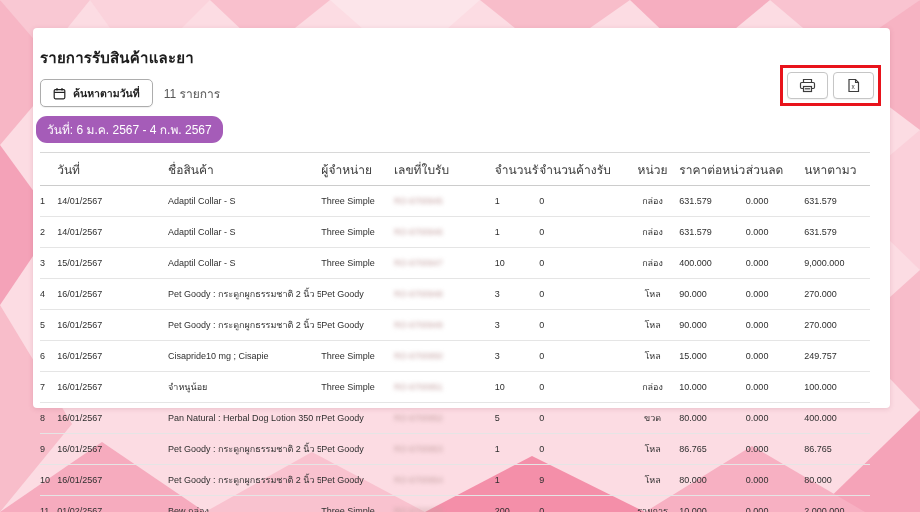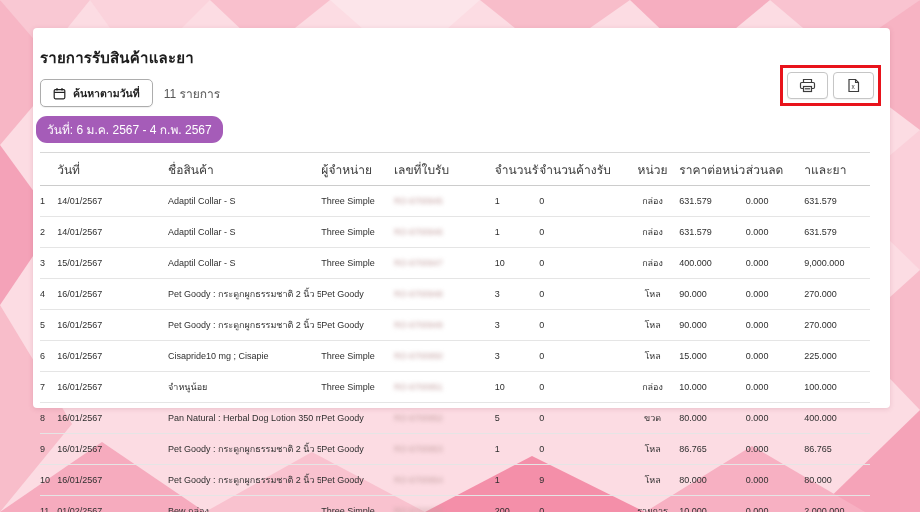--- a/index.html
+++ b/index.html
@@ -141,21 +141,21 @@
           <th></th>
           <th>วันที่</th>
           <th>ชื่อสินค้า</th>
           <th>ผู้จำหน่าย</th>
           <th>เลขที่ใบรับ</th>
           <th class="num">จำนวนรับ</th>
           <th class="num">จำนวนค้างรับ</th>
           <th class="c-unit-h">หน่วย</th>
           <th class="num">ราคาต่อหน่วย</th>
           <th class="num">ส่วนลด</th>
-          <th class="num">าและยา</th>
+          <th class="num">นหาตามว</th>
         </tr>
       </thead>
       <tbody>
           <tr>
     <td>1</td>
     <td>14/01/2567</td>
     <td>Adaptil Collar - S</td>
     <td>Three Simple</td>
     <td class="receipt-cell">RO-6700945</td>
     <td class="num">1</td>
@@ -221,21 +221,21 @@
     <td>6</td>
     <td>16/01/2567</td>
     <td>Cisapride10 mg ; Cisapie</td>
     <td>Three Simple</td>
     <td class="receipt-cell">RO-6700950</td>
     <td class="num">3</td>
     <td class="num">0</td>
     <td class="unit-cell">โหล</td>
     <td class="num">15.000</td>
     <td class="num">0.000</td>
-    <td class="num">225.000</td>
+    <td class="num">249.757</td>
   </tr>
           <tr>
     <td>7</td>
     <td>16/01/2567</td>
     <td>จำหนูน้อย</td>
     <td>Three Simple</td>
     <td class="receipt-cell">RO-6700951</td>
     <td class="num">10</td>
     <td class="num">0</td>
     <td class="unit-cell">กล่อง</td>

